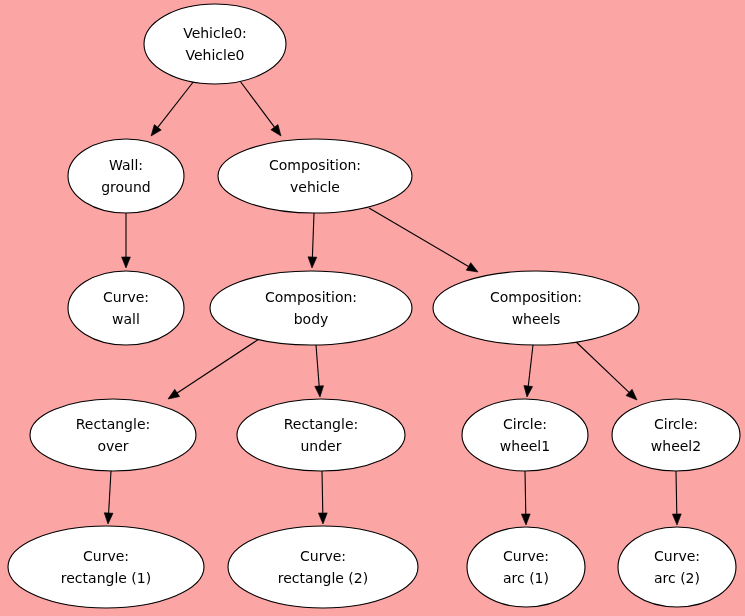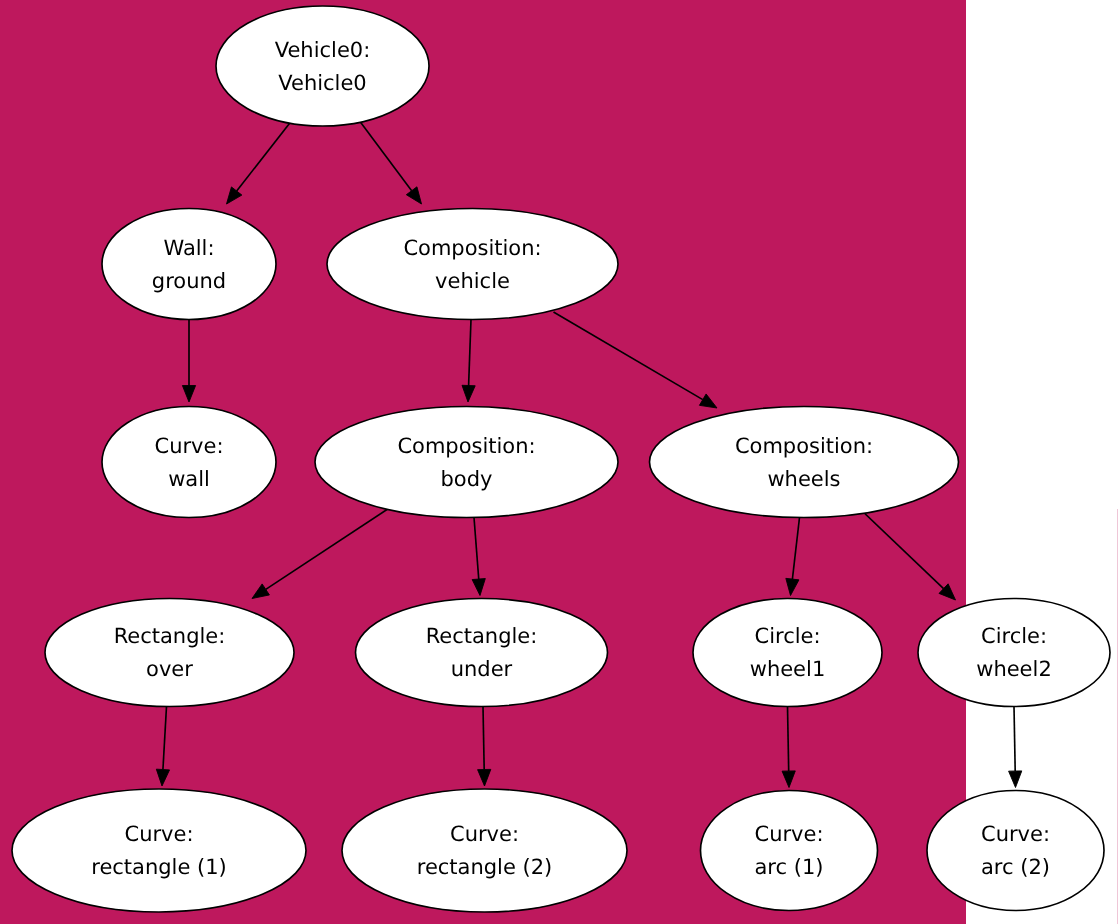--- a/index.html
+++ b/index.html
@@ -8,23 +8,23 @@
     background: #ffffff;
   }
   body {
     width: 745px;
     height: 616px;
     font-family: "DejaVu Sans", sans-serif;
     overflow: hidden;
   }
   #graph-root {
     position: relative;
-    width: 644px;
+    width: 745px;
     height: 616px;
-    background: #be185d;
+    background: #fca5a5;
   }
   svg.graph-canvas {
     display: block;
     width: 745px;
     height: 616px;
   }
   .node-ellipse {
     fill: #ffffff;
     stroke: #000000;
     stroke-width: 1.1;

